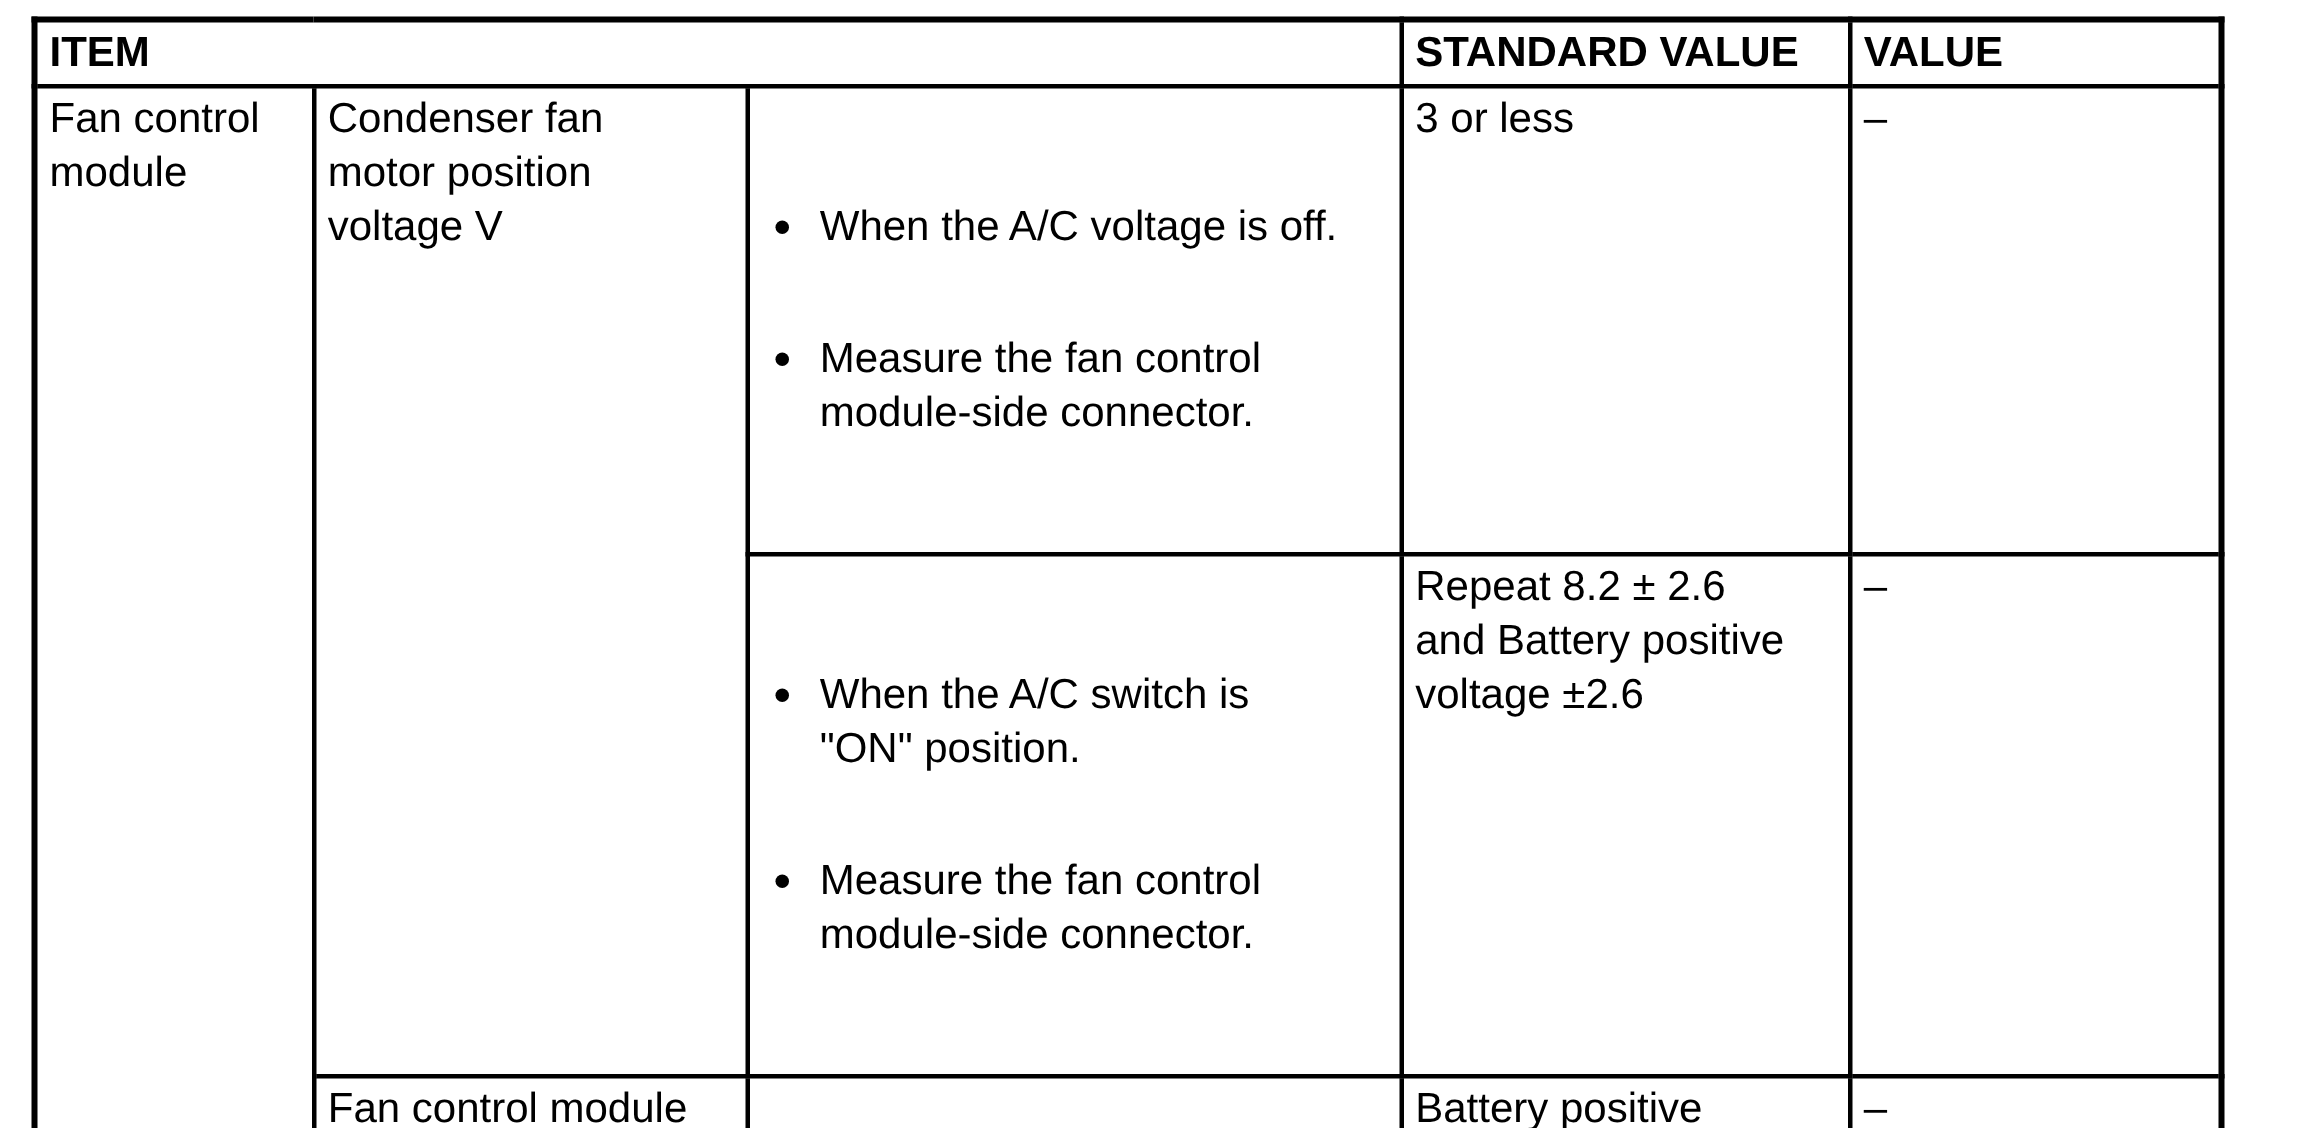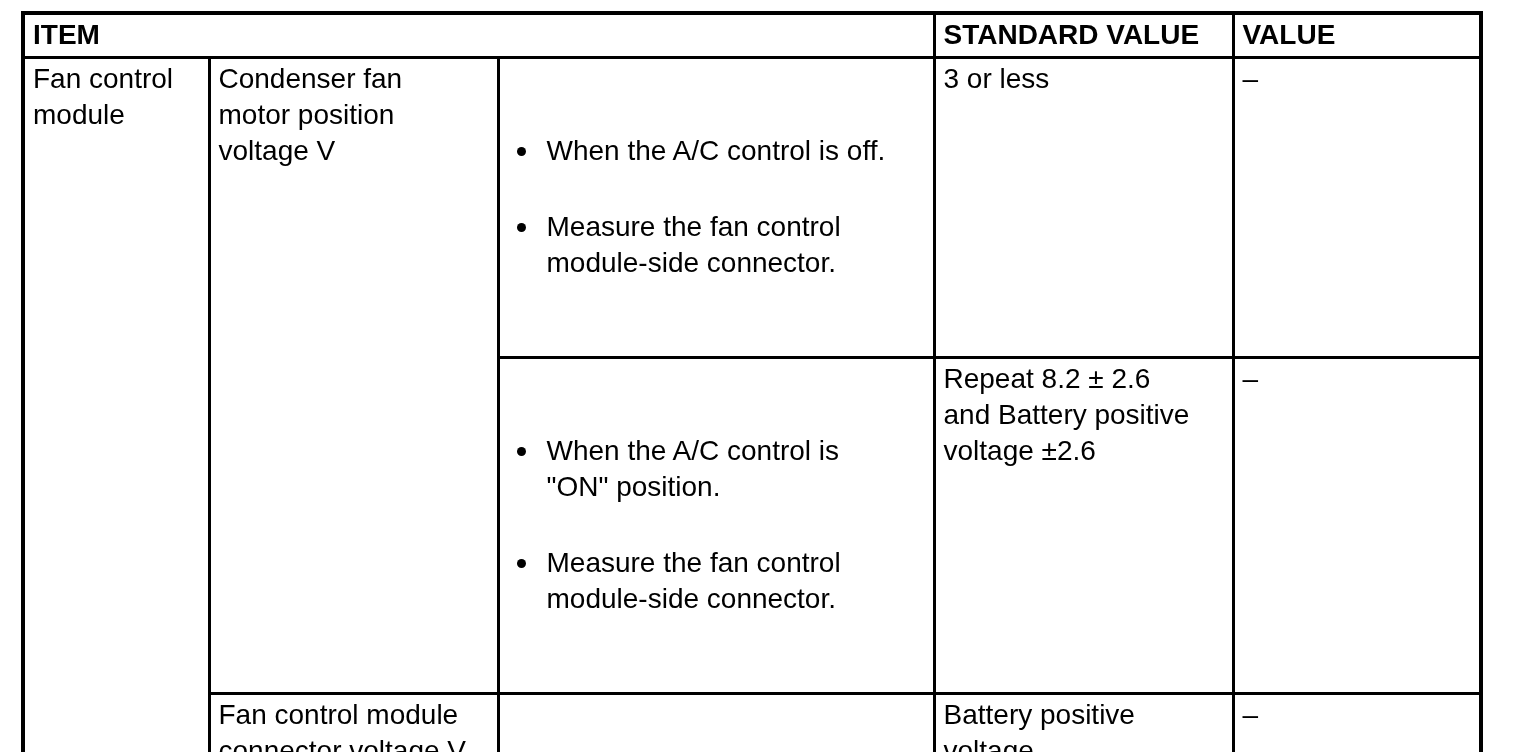--- a/index.html
+++ b/index.html
@@ -43,21 +43,21 @@
   ul.bullets {
     list-style: none;
     margin: 0;
     padding: 0;
   }
   ul.bullets li {
     position: relative;
     padding-left: 39px;
   }
   ul.bullets li + li {
-    margin-top: 4px;
+    margin-top: 16px;
   }
   ul.bullets li::before {
     content: "";
     position: absolute;
     left: 9px;
     top: 14px;
     width: 9px;
     height: 9px;
     background: #000000;
     border-radius: 50%;
@@ -88,33 +88,33 @@
       </tr>
 
       <tr class="r-1">
         <td rowspan="3">Fan control
 module</td>
         <td rowspan="2">Condenser fan
 motor position
 voltage V</td>
         <td>
           <ul class="bullets">
-            <li>When the A/C control is off.</li>
+            <li>When the A/C voltage is off.</li>
             <li>Measure the fan control
 module-side connector.</li>
           </ul>
         </td>
         <td>3 or less</td>
         <td>–</td>
       </tr>
 
       <tr class="r-2">
         <td>
           <ul class="bullets">
-            <li>When the A/C control is
+            <li>When the A/C switch is
 "ON" position.</li>
             <li>Measure the fan control
 module-side connector.</li>
           </ul>
         </td>
         <td>Repeat 8.2 ± 2.6
 and Battery positive
 voltage ±2.6</td>
         <td>–</td>
       </tr>

